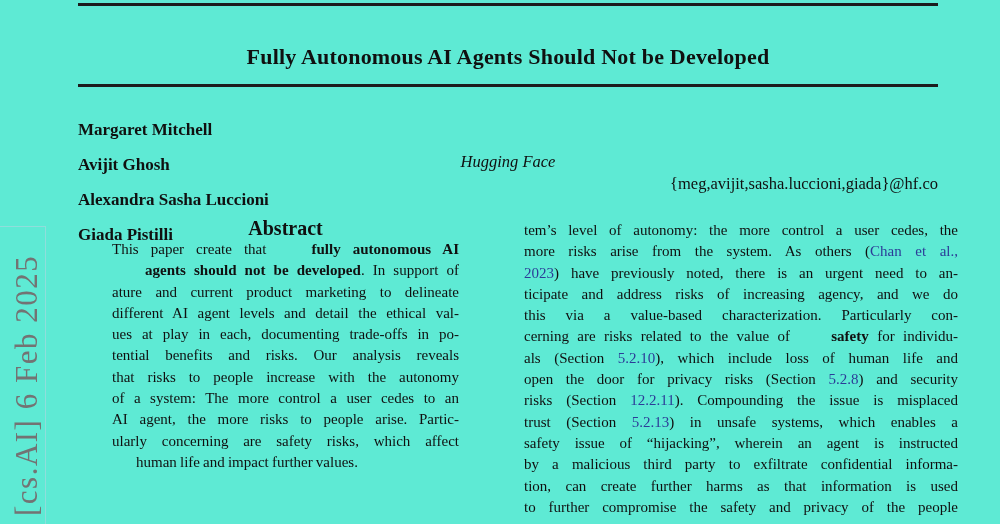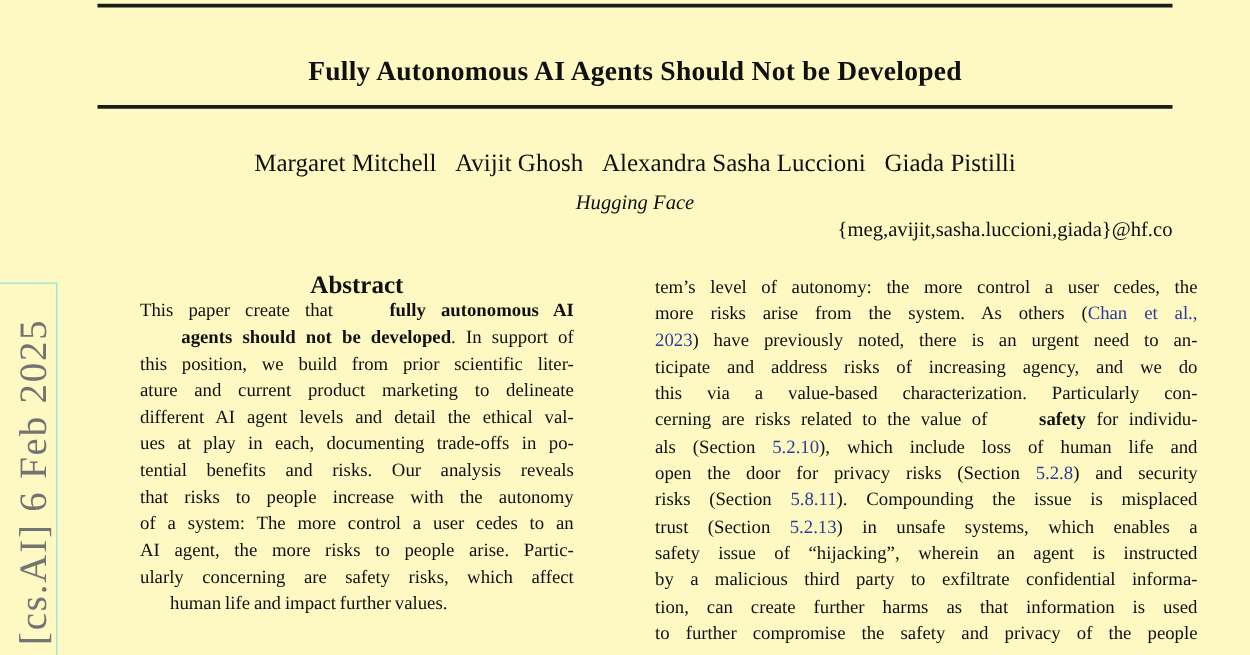--- a/index.html
+++ b/index.html
@@ -1,30 +1,30 @@
 <!DOCTYPE html>
 <html><head>
 <meta charset="utf-8">
 <style>
   html,body{margin:0;padding:0;background:#e8e8e8;}
   .page{
-    position:relative;width:1000px;height:524px;background:#fef9c3;
+    position:relative;width:1000px;height:524px;background:#5eead4;
     overflow:hidden;font-family:"Liberation Serif","DejaVu Serif",serif;color:#101010;
   }
   .rule{position:absolute;left:78px;width:860px;height:3px;background:#1c1c1c;}
   .rule-top{top:3px;}
   .rule-bottom{top:84px;}
   .paper-title{
     position:absolute;left:78px;top:29px;width:860px;text-align:center;
     font-size:22px;font-weight:bold;letter-spacing:.2px;
   }
   .authors-row{
     position:absolute;left:78px;top:120px;width:860px;
     display:flex;justify-content:center;gap:15px;
-    font-size:20px;font-weight:normal;white-space:nowrap;
+    font-size:17px;font-weight:bold;white-space:nowrap;flex-direction:column;
   }
   .affiliation{position:absolute;left:78px;top:152px;width:860px;text-align:center;font-size:16.5px;font-style:italic;}
   .email-line{position:absolute;left:78px;top:174px;width:860px;text-align:right;font-size:16.5px;}
 
   
   .stamp-box{
     position:absolute;left:-3px;top:226px;width:47px;height:310px;
     border:1.5px solid #8fdedb;background:transparent;
   }
   .stamp-text{
@@ -72,21 +72,20 @@
   <div class="email-line">{meg,avijit,sasha.luccioni,giada}@hf.co</div>
 
   <div class="stamp-box"></div>
   <div class="stamp-text">[cs.AI] 6 Feb 2025</div>
 
   <div class="col col-left">
     <div class="abstract-heading">Abstract</div>
     <div id="abstract-lines">
         <div class="tline"><span>This paper create that </span><span class="bold">fully autonomous AI</span></div>
         <div class="tline"><span class="bold">agents should not be developed</span><span>. In support of</span></div>
-        <div class="tline"><span>this position, we build from prior scientific liter-</span></div>
         <div class="tline"><span>ature and current product marketing to delineate</span></div>
         <div class="tline"><span>different AI agent levels and detail the ethical val-</span></div>
         <div class="tline"><span>ues at play in each, documenting trade-offs in po-</span></div>
         <div class="tline"><span>tential benefits and risks. Our analysis reveals</span></div>
         <div class="tline"><span>that risks to people increase with the autonomy</span></div>
         <div class="tline"><span>of a system: The more control a user cedes to an</span></div>
         <div class="tline"><span>AI agent, the more risks to people arise. Partic-</span></div>
         <div class="tline"><span>ularly concerning are safety risks, which affect</span></div>
         <div class="tline last"><span>human life and impact further values.</span></div>
       </div>
@@ -95,21 +94,21 @@
   <div class="col col-right">
     <div id="intro-lines">
         <div class="tline"><span>tem’s level of autonomy: the more control a user cedes, the</span></div>
         <div class="tline"><span>more risks arise from the system. As others (</span><span class="link">Chan et al.,</span></div>
         <div class="tline"><span class="link">2023</span><span>) have previously noted, there is an urgent need to an-</span></div>
         <div class="tline"><span>ticipate and address risks of increasing agency, and we do</span></div>
         <div class="tline"><span>this via a value-based characterization. Particularly con-</span></div>
         <div class="tline"><span>cerning are risks related to the value of </span><span class="bold">safety</span><span> for individu-</span></div>
         <div class="tline"><span>als (Section </span><span class="link">5.2.10</span><span>), which include loss of human life and</span></div>
         <div class="tline"><span>open the door for privacy risks (Section </span><span class="link">5.2.8</span><span>) and security</span></div>
-        <div class="tline"><span>risks (Section </span><span class="link">5.8.11</span><span>). Compounding the issue is misplaced</span></div>
+        <div class="tline"><span>risks (Section </span><span class="link">12.2.11</span><span>). Compounding the issue is misplaced</span></div>
         <div class="tline"><span>trust (Section </span><span class="link">5.2.13</span><span>) in unsafe systems, which enables a</span></div>
         <div class="tline"><span>safety issue of “hijacking”, wherein an agent is instructed</span></div>
         <div class="tline"><span>by a malicious third party to exfiltrate confidential informa-</span></div>
         <div class="tline"><span>tion, can create further harms as that information is used</span></div>
         <div class="tline"><span>to further compromise the safety and privacy of the people</span></div>
       </div>
   </div>
 
 </div>
 

